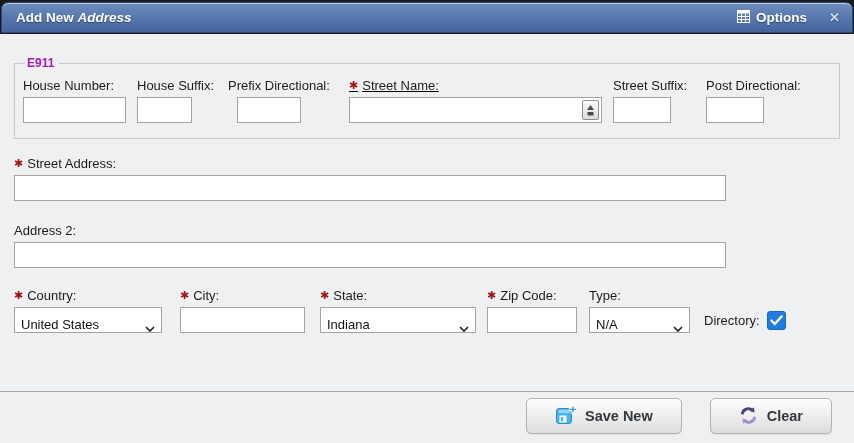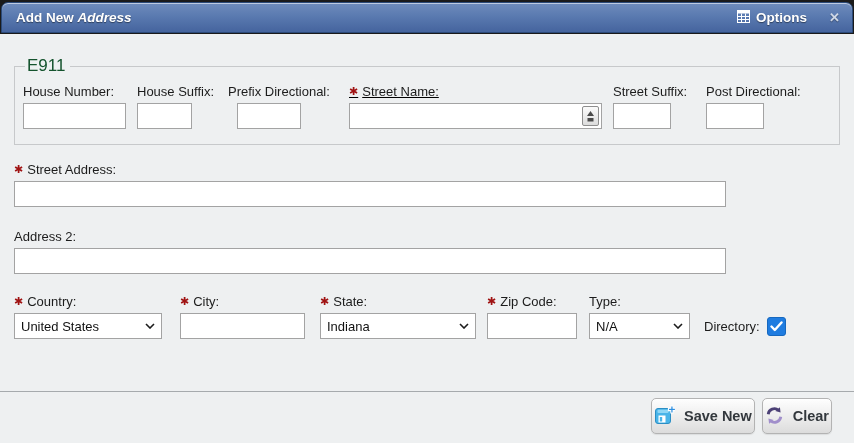--- a/index.html
+++ b/index.html
@@ -75,41 +75,41 @@
     outline:none;
     display:block;
   }
   
   fieldset.e911 {
     border:1px solid #c7c9cb;
     margin:22px 0 0 0;
     padding:6px 8px 15px 8px;
   }
   fieldset.e911 legend {
-    font-size:17px; font-weight:normal; color:#14532d;
+    font-size:12px; font-weight:bold; color:#a21caf;
     padding:0 5px 0 2px; margin-left:2px;
   }
   .e911-row { display:flex; gap:11px; margin-top:2px; }
   .fcol { flex:0 0 auto; }
   .street-name-wrap { position:relative; }
   .combo-btn {
     position:absolute; right:3px; top:3px;
     width:17px; height:20px;
     border:1px solid #8e8e8e; border-radius:2px;
     background:linear-gradient(180deg,#fbfbfb,#dcdcdc);
     display:flex; align-items:center; justify-content:center;
     cursor:pointer;
   }
   .block { margin-top:17px; }
   .wide-input { width:712px; }
   .bottom-row { display:flex; margin-top:20px; }
   .sel {
     height:26px; background:#ffffff;
     border:1px solid #a3a3a3;
-    display:flex; align-items:center;
+    display:flex; align-items:flex-end;
     font-size:13px; color:#111;
     padding:0 6px;
     cursor:pointer;
   }
   .sel .sel-val { flex:1 1 auto; }
   .sel .chev { flex:0 0 auto; margin-left:4px; display:flex; }
   .dir-wrap {
     display:flex; align-items:center; gap:7px;
     align-self:flex-end;
     margin-bottom:3px;
@@ -131,24 +131,25 @@
     display:flex; align-items:center; justify-content:flex-end;
     gap:7px;
     padding:2px 22px 6px 0;
   }
   .btn {
     height:36px;
     border:1px solid #b3b3b3; border-radius:5px;
     background:linear-gradient(180deg,#fefefe 0%, #ececec 55%, #dcdcdc 100%);
     box-shadow: inset 0 1px 0 #ffffff, 0 1px 1px rgba(0,0,0,0.08);
     display:flex; align-items:center; gap:9px;
-    padding:0 2px;
+    padding:0 28px;
     font-family:"Liberation Sans", sans-serif;
     font-size:14.5px; font-weight:bold; color:#33383d;
     cursor:pointer;
+    margin-left:21px;
   }
 </style>
 </head>
 <body>
 
 <div class="top-dark-strip"></div>
 
 <div class="titlebar">
   <div class="title">
     <span>Add New</span>

